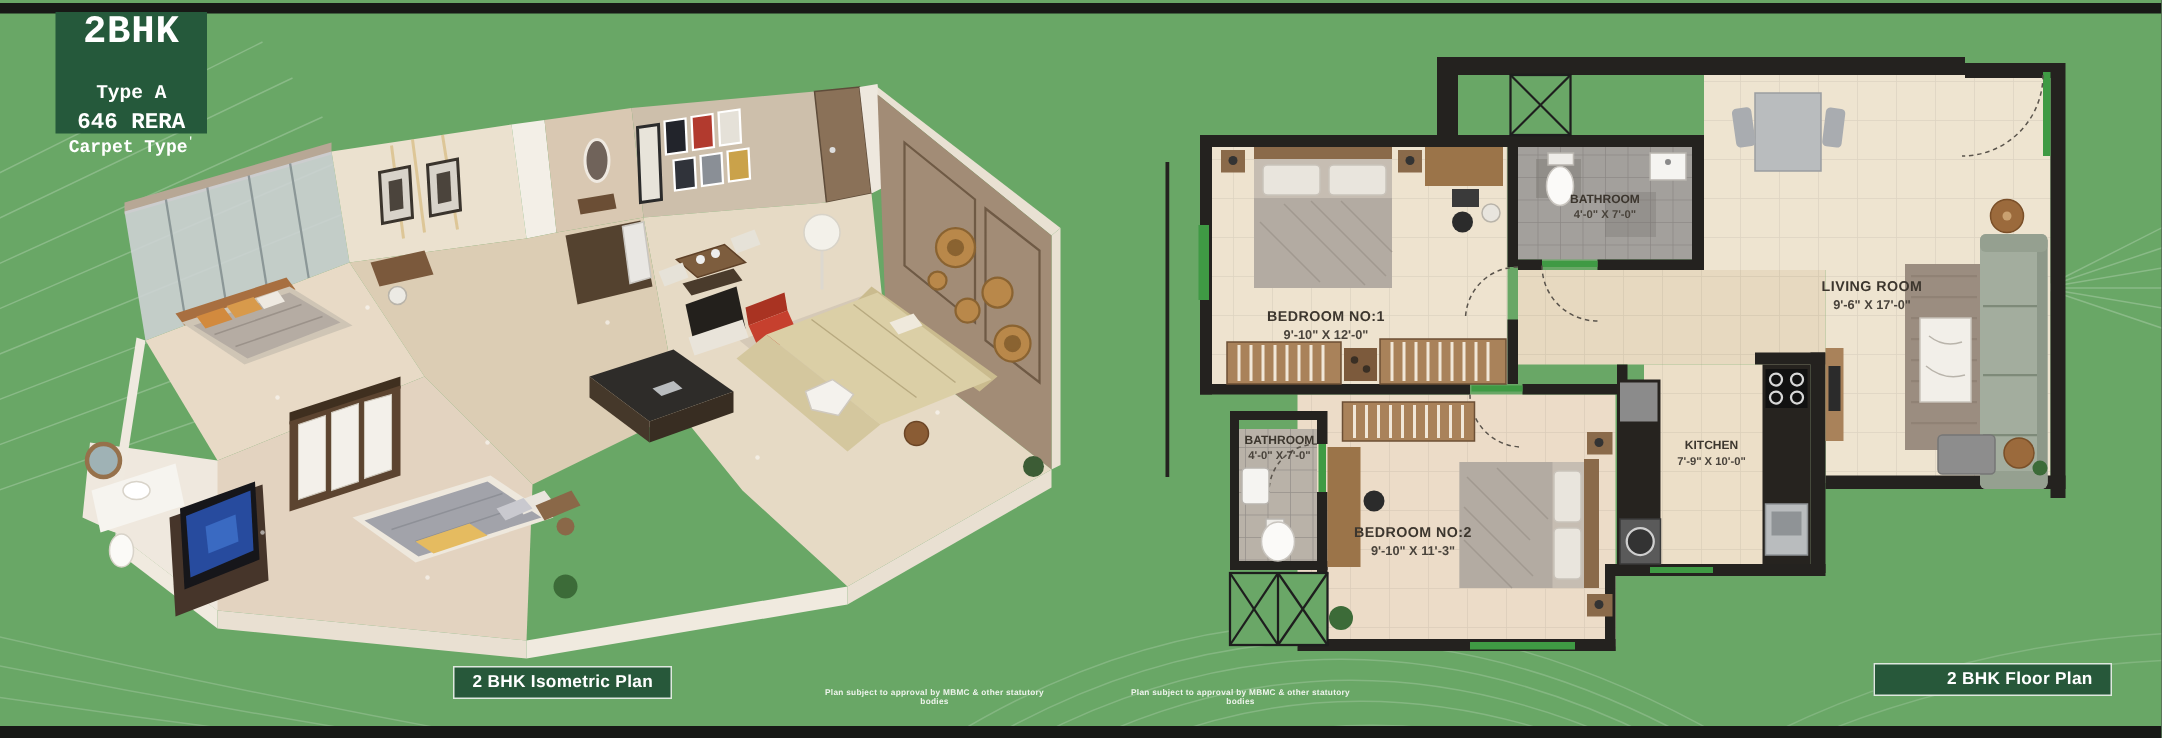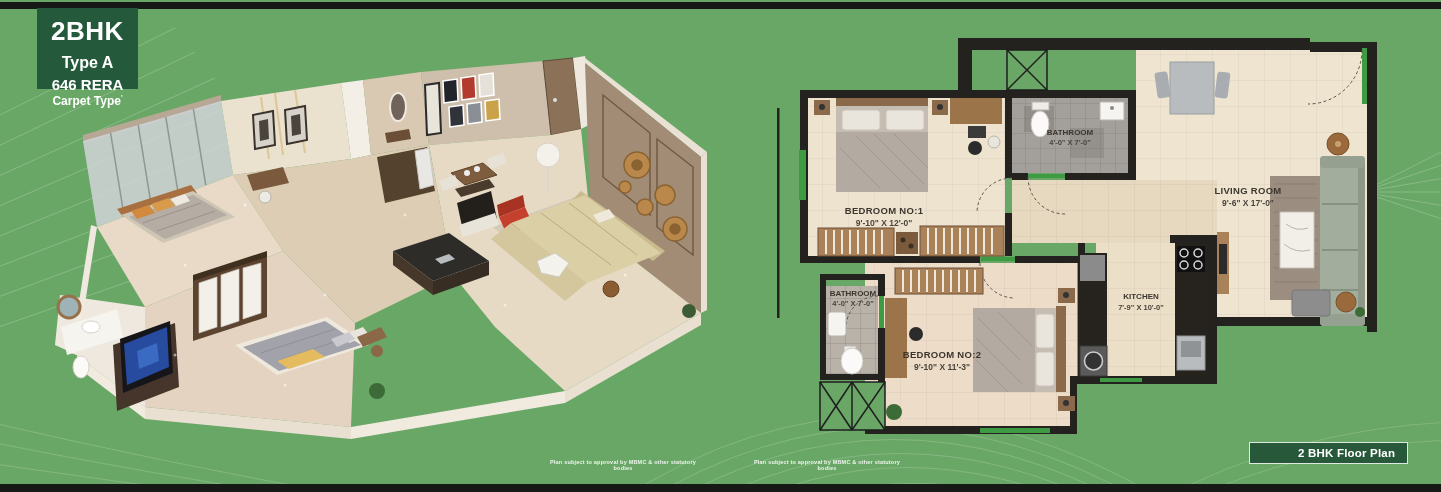--- a/index.html
+++ b/index.html
@@ -2,23 +2,23 @@
 <html><head>
 <meta charset="utf-8">
 <style>
   html,body{margin:0;padding:0;background:#4e4e4e;}
   .page{position:relative;width:1441px;height:492px;background:#69a766;overflow:hidden;
         font-family:"Liberation Sans",sans-serif;}
   .top-strip{position:absolute;left:0;top:2px;width:1441px;height:7px;background:#171916;}
   .bottom-strip{position:absolute;left:0;top:484px;width:1441px;height:8px;background:#171916;}
   .badge{position:absolute;left:37px;top:8px;width:101px;height:81px;background:#25593b;
          color:#fff;text-align:center;display:flex;flex-direction:column;align-items:center;
-         justify-content:flex-start;padding-top:10px;box-sizing:border-box;}
+         justify-content:flex-start;box-sizing:border-box;font-family:Liberation Mono, monospace;}
   .badge-title{font-size:26px;font-weight:bold;letter-spacing:.5px;line-height:1;}
-  .badge-type{font-size:16px;font-weight:bold;margin-top:10px;}
+  .badge-type{font-size:13px;font-weight:bold;margin-top:20px;}
   .badge-rera{font-size:15px;font-weight:bold;margin-top:4px;}
   .badge-carpet{font-size:12px;font-weight:bold;margin-top:1px;}
   .badge-carpet sup{font-size:7px;}
   .caption{position:absolute;background:#27583a;border:1.5px solid #dfe9df;color:#fff;
            font-weight:bold;font-size:11.5px;padding:4px 12px;letter-spacing:.2px;white-space:nowrap;}
   .caption-iso{left:302px;top:444px;}
   .caption-floor{left:1249px;top:442px;padding-left:48px;}
   .disclaimer{position:absolute;width:150px;font-size:5.5px;line-height:1.15;color:#eef4ec;
               text-align:center;letter-spacing:.2px;font-weight:bold;}
   .d1{left:548px;top:459px;}
@@ -448,18 +448,19 @@
 
     <g>
       <rect x="58" y="284" width="18" height="24" rx="3" fill="#f5f4f1" stroke="#b9b5af"></rect>
       <rect x="74" y="318" width="12" height="8" fill="#eeece8" stroke="#b9b5af"></rect>
       <ellipse cx="82" cy="333" rx="11" ry="13" fill="#fbfaf8" stroke="#c9c5bf"></ellipse>
       <text class="room-name-sm" text-anchor="middle" x="83" y="268">BATHROOM</text>
       <text class="room-dims-sm" text-anchor="middle" x="83" y="278">4'-0" X 7'-0"</text>
     </g>
   </svg>
 
+  <div class="caption caption-iso">2 BHK Isometric Plan</div>
   <div class="caption caption-floor">2 BHK Floor Plan</div>
 
   <div class="disclaimer d1">Plan subject to approval by MBMC &amp; other statutory bodies</div>
   <div class="disclaimer d2">Plan subject to approval by MBMC &amp; other statutory bodies</div>
 
 </div>
 
 </body></html>

